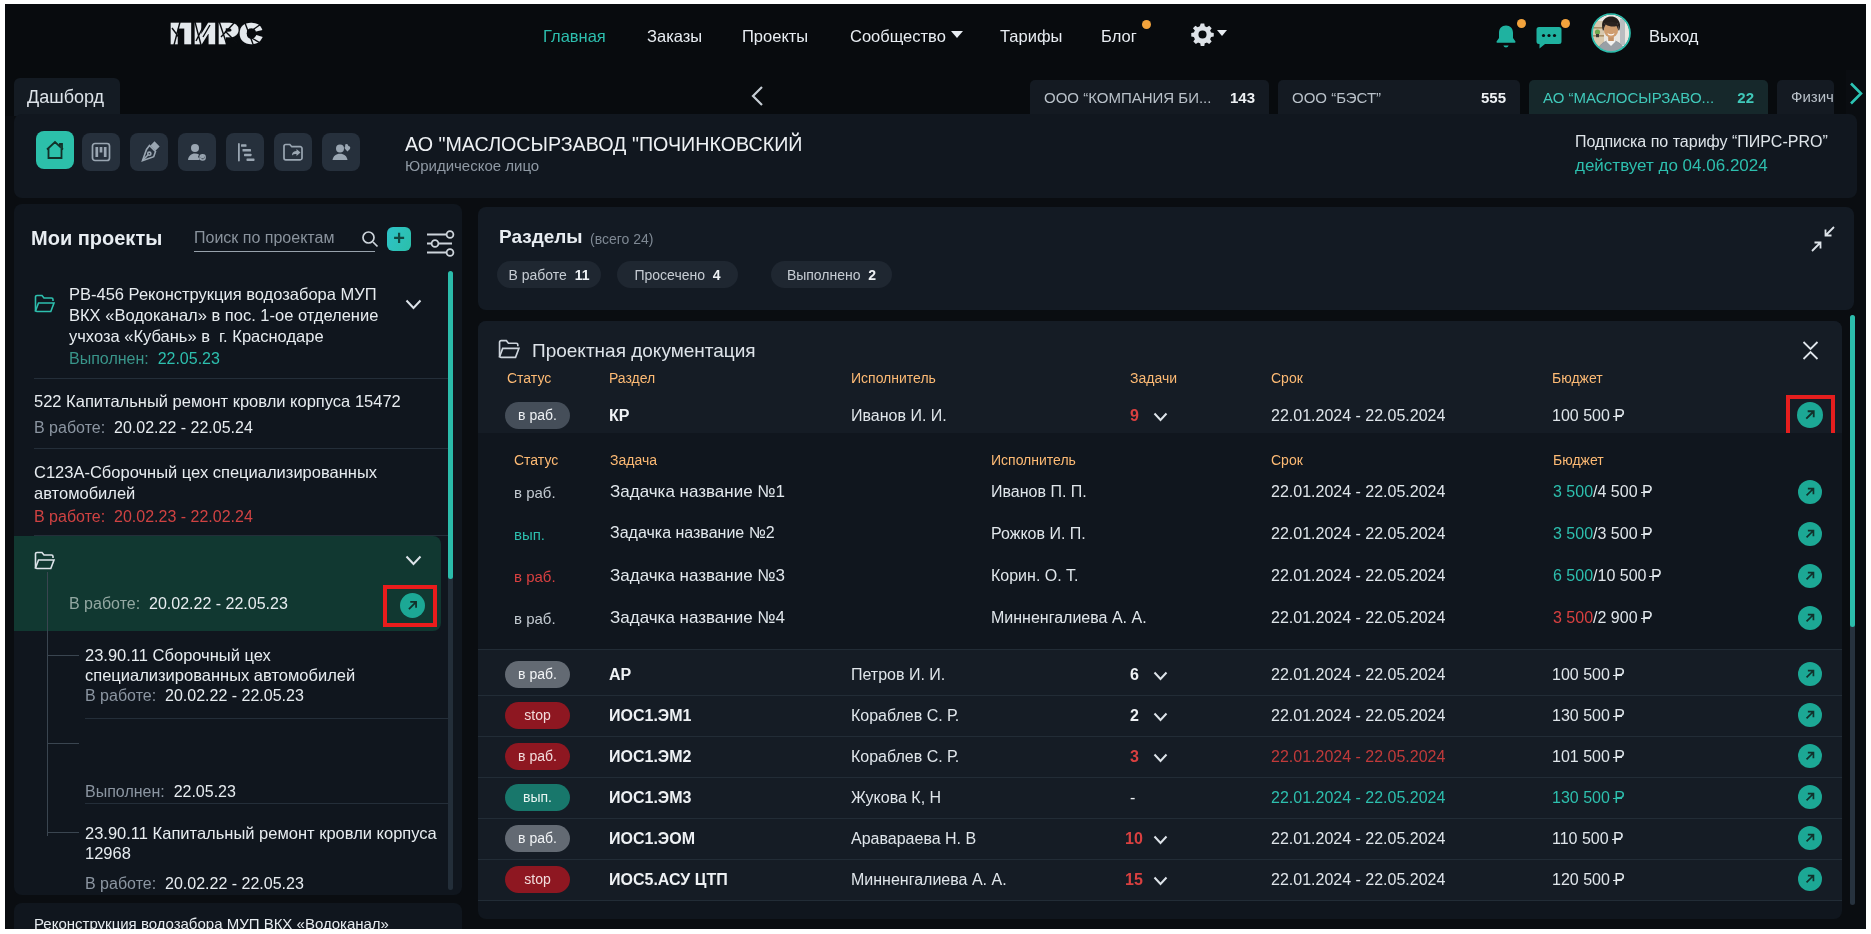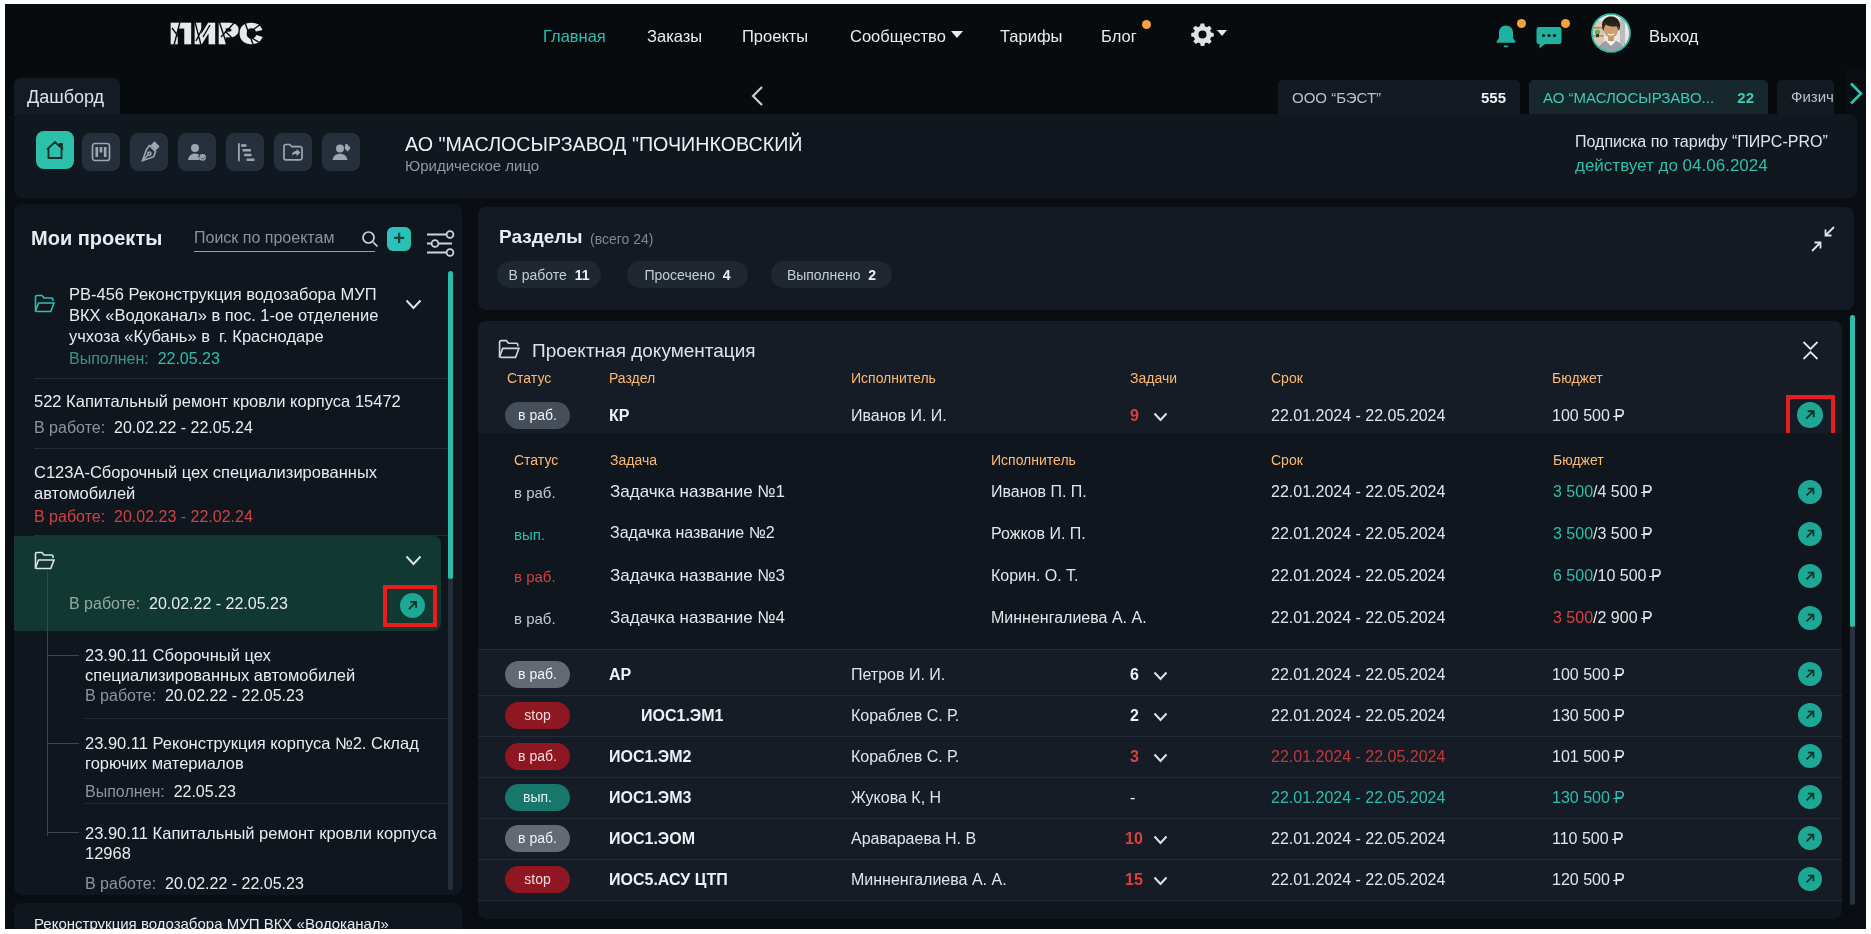--- a/index.html
+++ b/index.html
@@ -80,20 +80,24 @@
     <circle cx="20" cy="20" r="19" fill="none" stroke="#2dbfae" stroke-width="1.7"></circle>
   </svg>
   <div class="abs white" style="left:1644px;top:23px;font-size:16.5px;">Выход</div>
 </div>
 
 <div class="abs" id="tabrow" style="left:0;top:66px;width:1861px;height:46px;background:#080b0e;">
   <div class="abs" style="left:9px;top:8px;width:106px;height:38px;background:#141b23;border-radius:6px 6px 0 0;color:#dde3e9;font-size:18px;line-height:38px;padding-left:13px;">Дашборд</div>
   <svg class="abs" style="left:745px;top:15px;" width="14" height="22" viewBox="0 0 14 22" fill="none" stroke="#c6cdd4" stroke-width="2.2">
         <path d="M12 2 3 11l9 9"></path>
       </svg>
+  <div class="abs comp-tab" style="left:1025px;top:10px;width:239px;">
+    <span class="ct-name">ООО “КОМПАНИЯ БИ...</span>
+        <span class="ct-num">143</span>
+  </div>
   <div class="abs comp-tab" style="left:1273px;top:10px;width:242px;">
     <span class="ct-name">ООО “БЭСТ”</span>
         <span class="ct-num">555</span>
   </div>
   <div class="abs comp-tab active" style="left:1524px;top:10px;width:239px;">
     <span class="ct-name">АО “МАСЛОСЫРЗАВО...</span>
         <span class="ct-num">22</span>
   </div>
   <div class="abs" style="left:1772px;top:10px;width:57px;height:34px;background:#141a22;border-radius:5px 5px 0 0;overflow:hidden;white-space:nowrap;font-size:15px;color:#b9c1c9;line-height:34px;padding-left:14px;">Физические</div>
   <div class="abs" style="left:1841px;top:0px;width:20px;height:46px;background:#0a0d11;"></div>
@@ -212,41 +216,40 @@
         </svg></div>
   <div class="abs" style="left:369px;top:381px;width:54px;height:42px;border:4px solid #ea1c1c;"></div>
 
   <div class="abs" style="left:42px;top:651px;width:0px;"></div>
   <div class="abs" style="left:33px;top:451px;width:32px;border-top:1px solid #3a4550;"></div>
   <div class="abs" style="left:71px;top:441px;font-size:16.5px;color:#e7ecf0;line-height:20px;white-space:nowrap;">23.90.11 Сборочный цех<br>специализированных автомобилей</div>
   <div class="abs" style="left:71px;top:483px;font-size:16px;"><span class="muted">В работе:</span>&nbsp; <span style="color:#e7ecf0;">20.02.22 - 22.05.23</span></div>
   <div class="abs" style="left:71px;top:514px;width:363px;border-top:1px solid #242e39;"></div>
 
   <div class="abs" style="left:33px;top:539px;width:32px;border-top:1px solid #3a4550;"></div>
-  <div class="abs" style="left:71px;top:529px;font-size:16.5px;color:#e7ecf0;line-height:20px;white-space:nowrap;">23.90.11 Реконструкция корпуса №2. Склад<br>горючих материалов</div>
   <div class="abs" style="left:71px;top:579px;font-size:16px;"><span class="muted">Выполнен:</span>&nbsp; <span style="color:#e7ecf0;">22.05.23</span></div>
   <div class="abs" style="left:71px;top:599px;width:363px;border-top:1px solid #242e39;"></div>
 
   <div class="abs" style="left:33px;top:628px;width:32px;border-top:1px solid #3a4550;"></div>
   <div class="abs" style="left:71px;top:619px;font-size:16.5px;color:#e7ecf0;line-height:20px;white-space:nowrap;">23.90.11 Капитальный ремонт кровли корпуса<br>12968</div>
   <div class="abs" style="left:71px;top:671px;font-size:16px;"><span class="muted">В работе:</span>&nbsp; <span style="color:#e7ecf0;">20.02.22 - 22.05.23</span></div>
 
   <div class="abs" style="left:434px;top:71px;width:5px;height:615px;background:#232e39;border-radius:3px;"></div>
   <div class="abs" style="left:434px;top:67px;width:5px;height:308px;background:#2bbcab;border-radius:3px;"></div>
 </div>
 
 <div class="abs" style="left:9px;top:899px;width:448px;height:30px;background:#10161e;border-radius:8px 8px 0 0;">
   <div class="abs" style="left:20px;top:12px;font-size:15px;color:#e7ecf0;">Реконструкция водозабора МУП ВКХ «Водоканал»</div>
 </div>
 
 <div class="abs" id="panel1" style="left:473px;top:203px;width:1376px;height:103px;background:#131a23;border-radius:8px;">
   <div class="abs" style="left:21px;top:19px;font-size:19px;font-weight:bold;color:#e8edf2;">Разделы</div>
   <div class="abs" style="left:112px;top:24px;font-size:14px;color:#7e8893;">(всего 24)</div>
   <div class="abs chip" style="left:19px;top:54px;width:104px;">В работе &nbsp;<b>11</b></div>
-  <div class="abs chip" style="left:149px;top:54px;width:121px;">Просечено &nbsp;<b>4</b></div>
+  <div class="abs chip" style="left:139px;top:54px;width:121px;">Просечено &nbsp;<b>4</b></div>
   <div class="abs chip" style="left:293px;top:54px;width:121px;">Выполнено &nbsp;<b>2</b></div>
   <svg class="abs" style="left:1332px;top:18px;" width="26" height="28" viewBox="0 0 26 28" fill="none" stroke="#dde3e9" stroke-width="1.8">
         <path d="M24 2l-8.5 8.5M15.5 4.5v6h6M2 26l8.5-8.5M10.5 23.5v-6h-6"></path>
       </svg>
 </div>
 
 <div class="abs" id="panel2" style="left:473px;top:317px;width:1364px;height:598px;background:#10161e;border-radius:8px;overflow:hidden;">
   <div class="abs" style="left:0;top:0;width:1364px;height:112px;background:#151c25;"></div>
   <svg class="abs" style="left:20px;top:18px;" width="24" height="21" viewBox="0 0 23 20" fill="none" stroke="#cdd4dc" stroke-width="1.6">
         <path d="M1.5 17V3A1.5 1.5 0 0 1 3 1.5h5l2 2.5h7.5A1.5 1.5 0 0 1 19 5.5V7"></path>
@@ -337,21 +340,21 @@
       </svg>
   <div class="abs trow-text" style="left:793px;top:345px;">22.01.2024 - 22.05.2024</div>
   <div class="abs trow-text" style="left:1074px;top:345px;">100 500 <span class="rub">Р<i></i></span></div>
   <div class="abs cbtn" style="left:1320px;top:341px;"><svg width="24" height="24" viewBox="0 0 28 28">
           <circle cx="14" cy="14" r="14" fill="#1ca895"></circle>
           <path d="M10 18 17.5 10.5M11.5 10h6.5v6.5" stroke="#11312b" stroke-width="2" fill="none"></path>
         </svg></div>
 
   <div class="abs mrow" style="top:374px;"></div>
   <div class="abs pill pill-red" style="left:27px;top:381px;">stop</div>
-  <div class="abs" style="left:131px;top:386px;font-size:16px;font-weight:bold;color:#eef1f4;margin-left:32px;">ИОС1.ЭМ1</div>
+  <div class="abs" style="left:131px;top:386px;font-size:16px;font-weight:bold;color:#eef1f4;">ИОС1.ЭМ1</div>
   <div class="abs trow-text" style="left:373px;top:386px;">Кораблев С. Р.</div>
   <div class="abs" style="left:652px;top:386px;font-size:16px;font-weight:bold;color:#eef1f4;">2</div>
   <svg class="abs" style="left:675px;top:391px;" width="15" height="10" viewBox="0 0 15 10" fill="none" stroke="#dde3e9" stroke-width="2">
         <path d="M1.5 1.5 7.5 8l6-6.5"></path>
       </svg>
   <div class="abs trow-text" style="left:793px;top:386px;">22.01.2024 - 22.05.2024</div>
   <div class="abs trow-text" style="left:1074px;top:386px;">130 500 <span class="rub">Р<i></i></span></div>
   <div class="abs cbtn" style="left:1320px;top:382px;"><svg width="24" height="24" viewBox="0 0 28 28">
           <circle cx="14" cy="14" r="14" fill="#1ca895"></circle>
           <path d="M10 18 17.5 10.5M11.5 10h6.5v6.5" stroke="#11312b" stroke-width="2" fill="none"></path>

